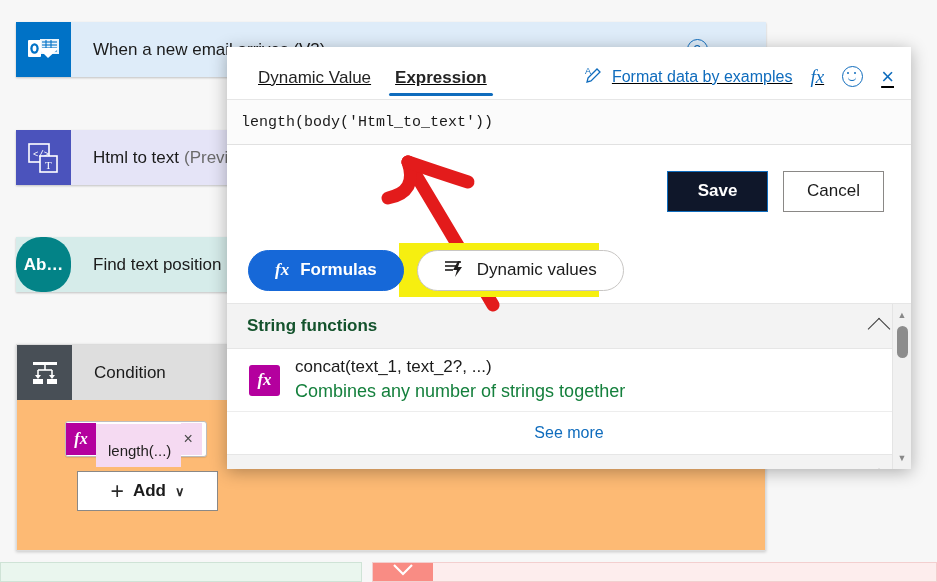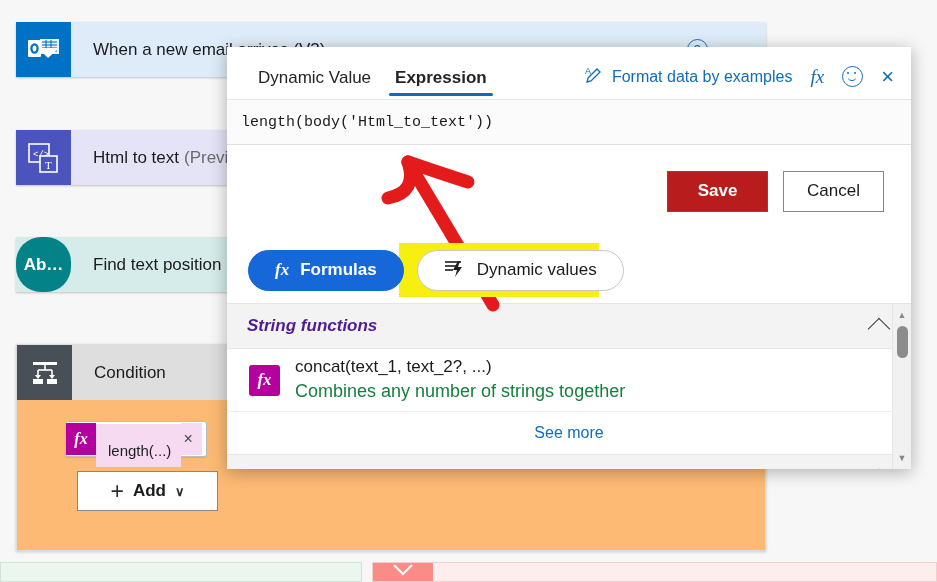--- a/index.html
+++ b/index.html
@@ -88,21 +88,21 @@
   #branch-no .no-text{font-size:12px;color:#2b2b2b;padding-left:8px;}
 
   
   #expr-dialog{
     position:absolute;left:227px;top:47px;width:684px;height:422px;
     background:#fff;box-shadow:0 3px 16px rgba(0,0,0,.30);
     display:flex;flex-direction:column;overflow:hidden;
   }
   #dialog-tabs{
     height:52px;flex:0 0 52px;display:flex;align-items:flex-end;
-    padding:5px 0 0 19px;box-sizing:border-box;background:#fff;
+    padding:5px 0 0 19px;box-sizing:border-box;background:#fff;text-decoration:underline;
   }
   .tab{
     font-size:17px;color:#242424;padding:0 12px 11px 12px;position:relative;
     white-space:nowrap;
   }
   .tab.active{font-weight:bold;}
   .tab.active::after{
     content:"";position:absolute;left:6px;right:6px;bottom:3px;height:3px;
     background:#0f6cbd;border-radius:2px;
   }
@@ -134,21 +134,21 @@
     border:0;outline:0;background:transparent;width:100%;height:44px;
     font-family:"Liberation Mono","DejaVu Sans Mono",monospace;
     font-size:15px;color:#1b1b1b;padding-left:14px;box-sizing:border-box;
   }
 
   #dialog-actions{
     flex:0 0 92px;display:flex;align-items:center;justify-content:flex-end;
     gap:15px;padding-right:27px;background:#fff;
   }
   .btn{height:41px;min-width:101px;font-size:17px;box-sizing:border-box;}
-  #btn-save{background:#b91c1c;color:#fff;border:1px solid #0f6cbd;font-weight:bold;}
+  #btn-save{background:#0f172a;color:#fff;border:1px solid #0f6cbd;font-weight:bold;}
   #btn-cancel{background:#fff;color:#1b1b1b;border:1px solid #8a8886;}
 
   #mode-row{
     flex:0 0 66px;display:flex;align-items:center;gap:13px;
     padding-left:21px;background:#fff;border-bottom:1px solid #e6e6e6;
     position:relative;
   }
   .mode-pill{
     height:41px;border-radius:21px;display:flex;align-items:center;gap:11px;
     padding:0 26px;font-size:17px;box-sizing:border-box;position:relative;z-index:2;
@@ -162,21 +162,21 @@
   }
 
   #func-scroll{
     flex:1;position:relative;overflow:hidden;background:#fff;
   }
   .sec-header{
     height:45px;display:flex;align-items:center;justify-content:space-between;
     background:#f3f3f3;padding:0 24px 0 20px;box-sizing:border-box;
     border-bottom:1px solid #e6e6e6;
   }
-  .sec-title{font-size:17px;font-weight:bold;color:#4c1d95;font-style:italic;}
+  .sec-title{font-size:17px;font-weight:bold;color:#14532d;}
   .chev-up{
     width:15px;height:15px;border-left:1.7px solid #3b3b3b;border-top:1.7px solid #3b3b3b;
     transform:rotate(45deg);margin-top:5px;
   }
   .func-item{
     height:63px;display:flex;align-items:center;gap:15px;
     padding-left:22px;border-bottom:1px solid #ededed;box-sizing:border-box;
   }
   .func-fx{
     width:31px;height:31px;flex:0 0 31px;background:#b4009e;color:#fff;border-radius:3px;

